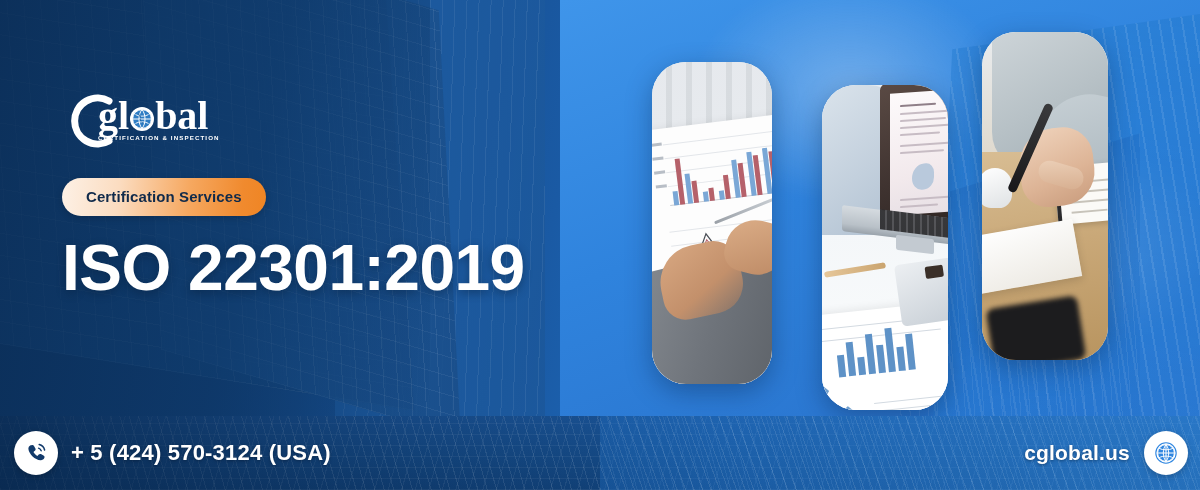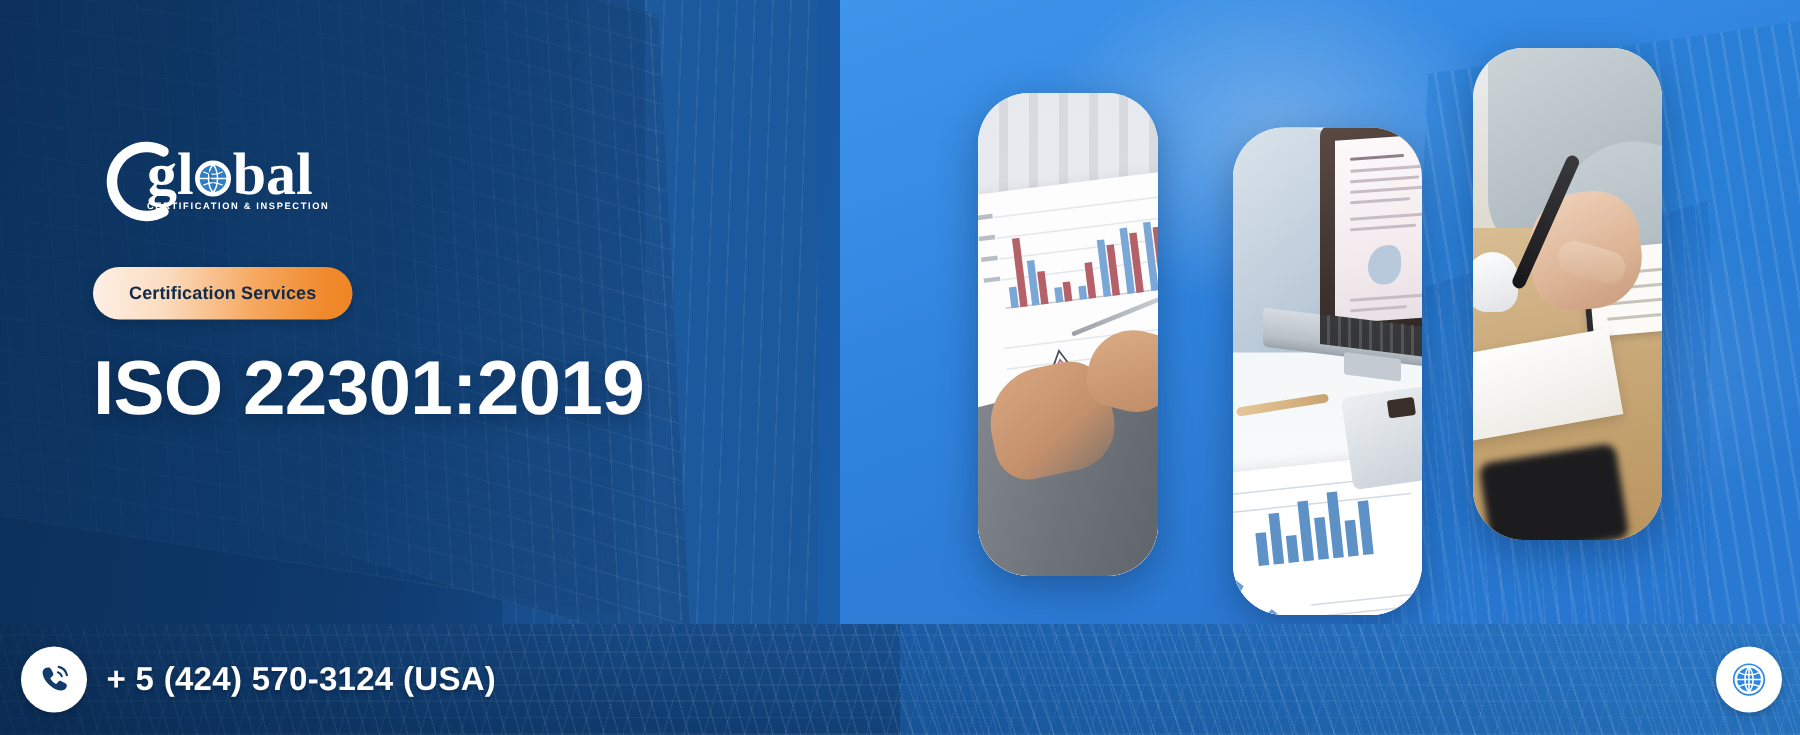--- a/index.html
+++ b/index.html
@@ -134,28 +134,28 @@
     font-size:6.2px; font-weight:700; color:#ffffff;
     letter-spacing:1.1px; text-align:center; margin-top:-4px;
     text-transform:uppercase; white-space:nowrap;
   }
 
   .badge {
     display:inline-block; margin-top:24px;
     padding:10px 24px 11px 24px;
     border-radius:30px;
     background:linear-gradient(95deg,#fdf1e6 0%, #fbdcc0 28%, #f6a860 62%, #f08a2e 88%, #ef8524 100%);
-    color:#102a4a; font-size:12px; font-weight:700;
+    color:#102a4a; font-size:15px; font-weight:700;
     letter-spacing:.1px; white-space:nowrap;
     box-shadow:0 2px 7px rgba(0,0,0,.18);
   }
 
   .headline {
     margin-top:20px;
-    font-size:51px; font-weight:700; color:#ffffff;
+    font-size:64px; font-weight:700; color:#ffffff;
     letter-spacing:-0.5px; line-height:1.02; white-space:nowrap;
     text-shadow:0 3px 10px rgba(6,28,56,.45);
   }
 
   .subhead {
     margin-top:22px;
     font-size:17.5px; font-weight:400; color:#eaf3fc;
     letter-spacing:.05px; white-space:nowrap;
     text-shadow:0 1px 4px rgba(6,28,56,.4);
   }
@@ -519,20 +519,21 @@
         <svg width="26" height="26" viewBox="0 0 26 26">
           <path d="M8.4 5.2 c1.1 -.5 2.1 -.2 2.6 .8 l1.4 2.6 c.4 .8 .2 1.6 -.5 2.2 l-1 .8 c-.3 .3 -.4 .6 -.2 1 a11 11 0 0 0 3.2 3.2 c.4 .2 .8 .1 1 -.2 l.8 -1 c.6 -.7 1.4 -.9 2.2 -.5 l2.6 1.4 c1 .5 1.3 1.5 .8 2.6 -.7 1.5 -2.2 2.4 -3.8 2.2 C12 20 6 14 5.4 9 c-.2 -1.6 .7 -3.1 2.2 -3.8 z" fill="#123a6b"></path>
           <path d="M16.2 4.6 a7.4 7.4 0 0 1 5.4 5.4" fill="none" stroke="#123a6b" stroke-width="1.5" stroke-linecap="round"></path>
           <path d="M15.6 8.2 a4.2 4.2 0 0 1 2.6 2.6" fill="none" stroke="#123a6b" stroke-width="1.4" stroke-linecap="round"></path>
         </svg>
       </span>
       <span class="phone-text">+ 5 (424) 570-3124 (USA)</span>
     </div>
 
     <div class="footer-right">
+      <span class="site-text">cglobal.us</span>
       <span class="icon-circle">
         <svg width="30" height="30" viewBox="0 0 30 30">
           <circle cx="15" cy="15" r="12" fill="#ffffff"></circle>
           <circle cx="15" cy="15" r="10.2" fill="none" stroke="#2f86e0" stroke-width="1.1"></circle>
           <circle cx="15" cy="15" r="8.4" fill="#2f86e0"></circle>
           <g fill="none" stroke="#ffffff" stroke-width="1">
             <circle cx="15" cy="15" r="8.4"></circle>
             <line x1="6.6" y1="15" x2="23.4" y2="15"></line>
             <line x1="15" y1="6.6" x2="15" y2="23.4"></line>
             <path d="M15 6.6 c-3.6 4.2 -3.6 12.6 0 16.8"></path>

